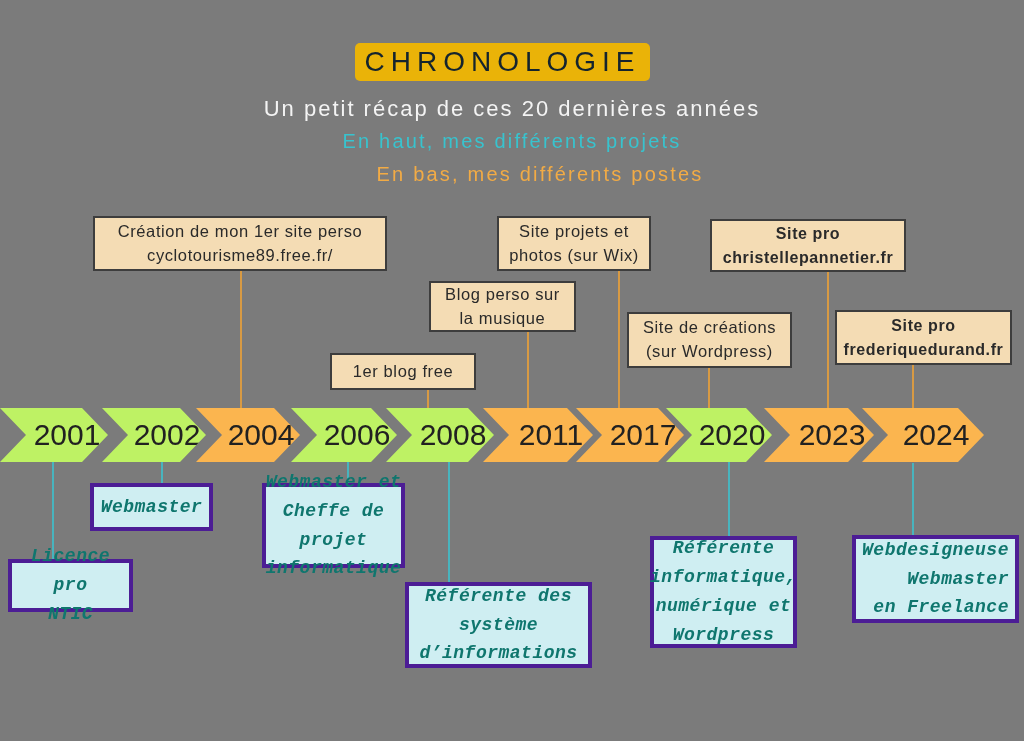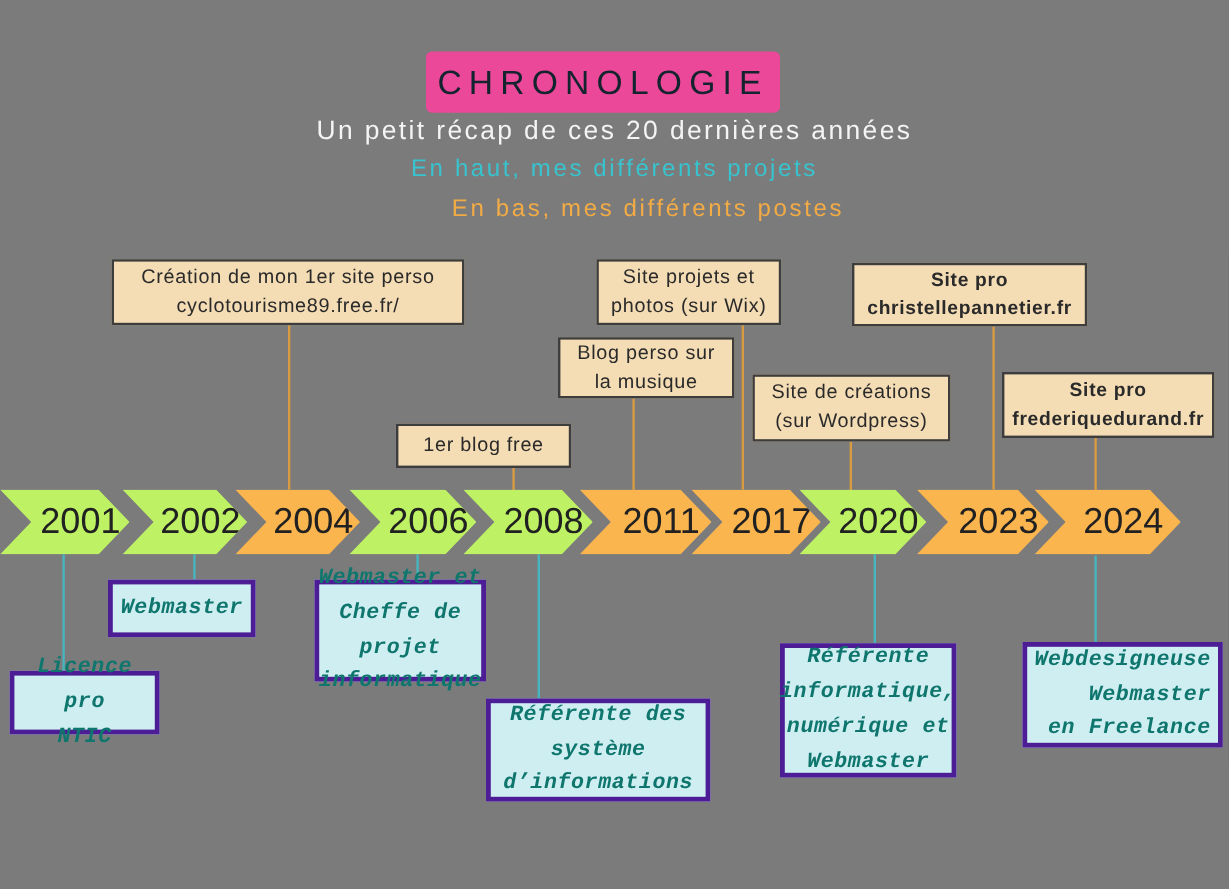--- a/index.html
+++ b/index.html
@@ -2,22 +2,22 @@
 <html><head>
 <meta charset="utf-8">
 <style>
   html,body{margin:0;padding:0;background:#6f6f6f;}
   #canvas{
     position:relative;width:1024px;height:741px;overflow:hidden;
     background:#7b7b7b;font-family:"Liberation Sans",sans-serif;
   }
   
   #title-badge{
-    position:absolute;left:355px;top:43px;width:295px;height:51px;
-    background:#ec4899;border-radius:5px;
+    position:absolute;left:355px;top:43px;width:295px;height:38px;
+    background:#eab308;border-radius:5px;
     display:flex;align-items:center;justify-content:center;
   }
   #title-badge span{
     font-size:28px;letter-spacing:6px;color:#14242e;font-weight:500;
   }
   .subline{position:absolute;left:0;width:1024px;text-align:center;}
   #subtitle{top:96px;font-size:22px;letter-spacing:2px;color:#f4f4f4;}
   #legend-projects{top:130px;font-size:20px;letter-spacing:2.2px;color:#38c3ce;}
   #legend-roles{top:163px;font-size:20px;letter-spacing:2.2px;color:#f2ab45;padding-left:28px;}
   
@@ -85,21 +85,21 @@
       <div class="chevron orange" style="left: 483px; width: 110px;">2011</div>
       <div class="chevron orange" style="left: 576px; width: 108px;">2017</div>
       <div class="chevron teal" style="left: 666px; width: 106px;">2020</div>
       <div class="chevron orange" style="left: 764px; width: 110px;">2023</div>
       <div class="chevron orange" style="left: 862px; width: 122px;">2024</div>
     </div>
   <div id="project-notes">
       <div class="note tan" style="left: 93px; top: 216px; width: 294px; height: 55px;">Création de mon 1er site  perso
 cyclotourisme89.free.fr/</div>
       <div class="note tan" style="left: 330px; top: 353px; width: 146px; height: 37px;">1er blog free</div>
-      <div class="note tan" style="left: 429px; top: 281px; width: 147px; height: 51px; margin-left: 36px;">Blog perso sur
+      <div class="note tan" style="left: 429px; top: 281px; width: 147px; height: 51px;">Blog perso sur
 la musique</div>
       <div class="note tan" style="left: 497px; top: 216px; width: 154px; height: 55px;">Site projets et
 photos (sur Wix)</div>
       <div class="note tan" style="left: 627px; top: 312px; width: 165px; height: 56px;">Site de créations
 (sur Wordpress)</div>
       <div class="note tan bold" style="left: 710px; top: 219px; width: 196px; height: 53px;">Site pro
 christellepannetier.fr</div>
       <div class="note tan bold" style="left: 835px; top: 310px; width: 177px; height: 55px;">Site pro
 frederiquedurand.fr</div>
     </div>
@@ -109,18 +109,18 @@
       <div class="note blue" style="left: 90px; top: 483px; width: 123px; height: 48px;">Webmaster</div>
       <div class="note blue" style="left: 262px; top: 483px; width: 143px; height: 85px;">Webmaster et
 Cheffe de projet
 informatique</div>
       <div class="note blue" style="left: 405px; top: 582px; width: 187px; height: 86px;">Référente des
 système
 d’informations</div>
       <div class="note blue" style="left: 650px; top: 536px; width: 147px; height: 112px;">Référente
 informatique,
 numérique et
-Webmaster</div>
+Wordpress</div>
       <div class="note blue" style="left: 852px; top: 535px; width: 167px; height: 88px; text-align: right;">Webdesigneuse
 Webmaster
 en Freelance</div>
     </div>
 </div>
 
 </body></html>

